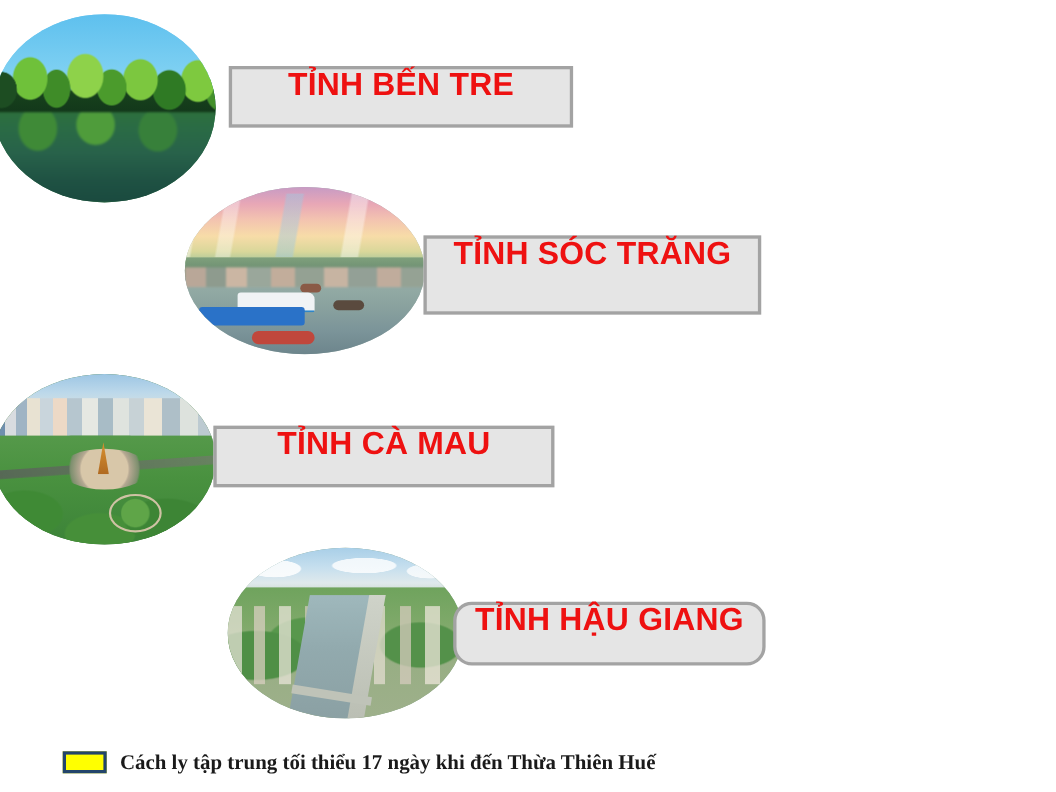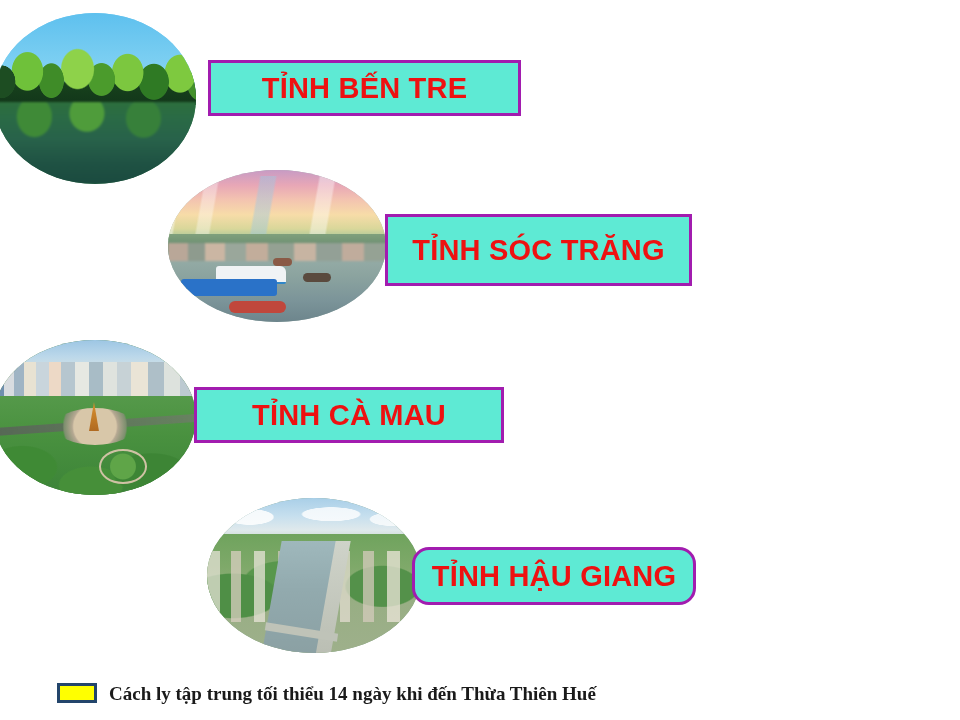--- a/index.html
+++ b/index.html
@@ -216,25 +216,24 @@
   }
   #photo-haugiang .bridge {
     position: absolute; left: 27%; top: 84%; width: 34%; height: 5%;
     background: #bfc3b8;
     transform: rotate(9deg);
   }
 
   
   .label-box {
     position: absolute;
-    background: #5eead4;
-    border: 3px solid #a21caf;
+    background: #e5e5e5;
+    border: 3px solid #a3a3a3;
     box-sizing: border-box;
     display: flex;
-    align-items: center;
     justify-content: center;
   }
   .label-box .label-text {
     color: #ee1111;
     font-family: "Liberation Sans", sans-serif;
     font-weight: bold;
     font-size: 29px;
     line-height: 1;
     letter-spacing: .2px;
     white-space: nowrap;
@@ -322,16 +321,16 @@
     <div class="canal"></div>
     <div class="bank"></div>
     <div class="bridge"></div>
   </div>
   <div class="label-box" id="label-haugiang">
     <span class="label-text">TỈNH HẬU GIANG</span>
   </div>
 
   <div id="legend">
     <div id="legend-swatch"></div>
-    <div id="legend-text">Cách ly tập trung tối thiểu  14  ngày khi đến Thừa  Thiên  Huế</div>
+    <div id="legend-text">Cách ly tập trung tối thiểu  17  ngày khi đến Thừa  Thiên  Huế</div>
   </div>
 
 </div>
 
 </body></html>

